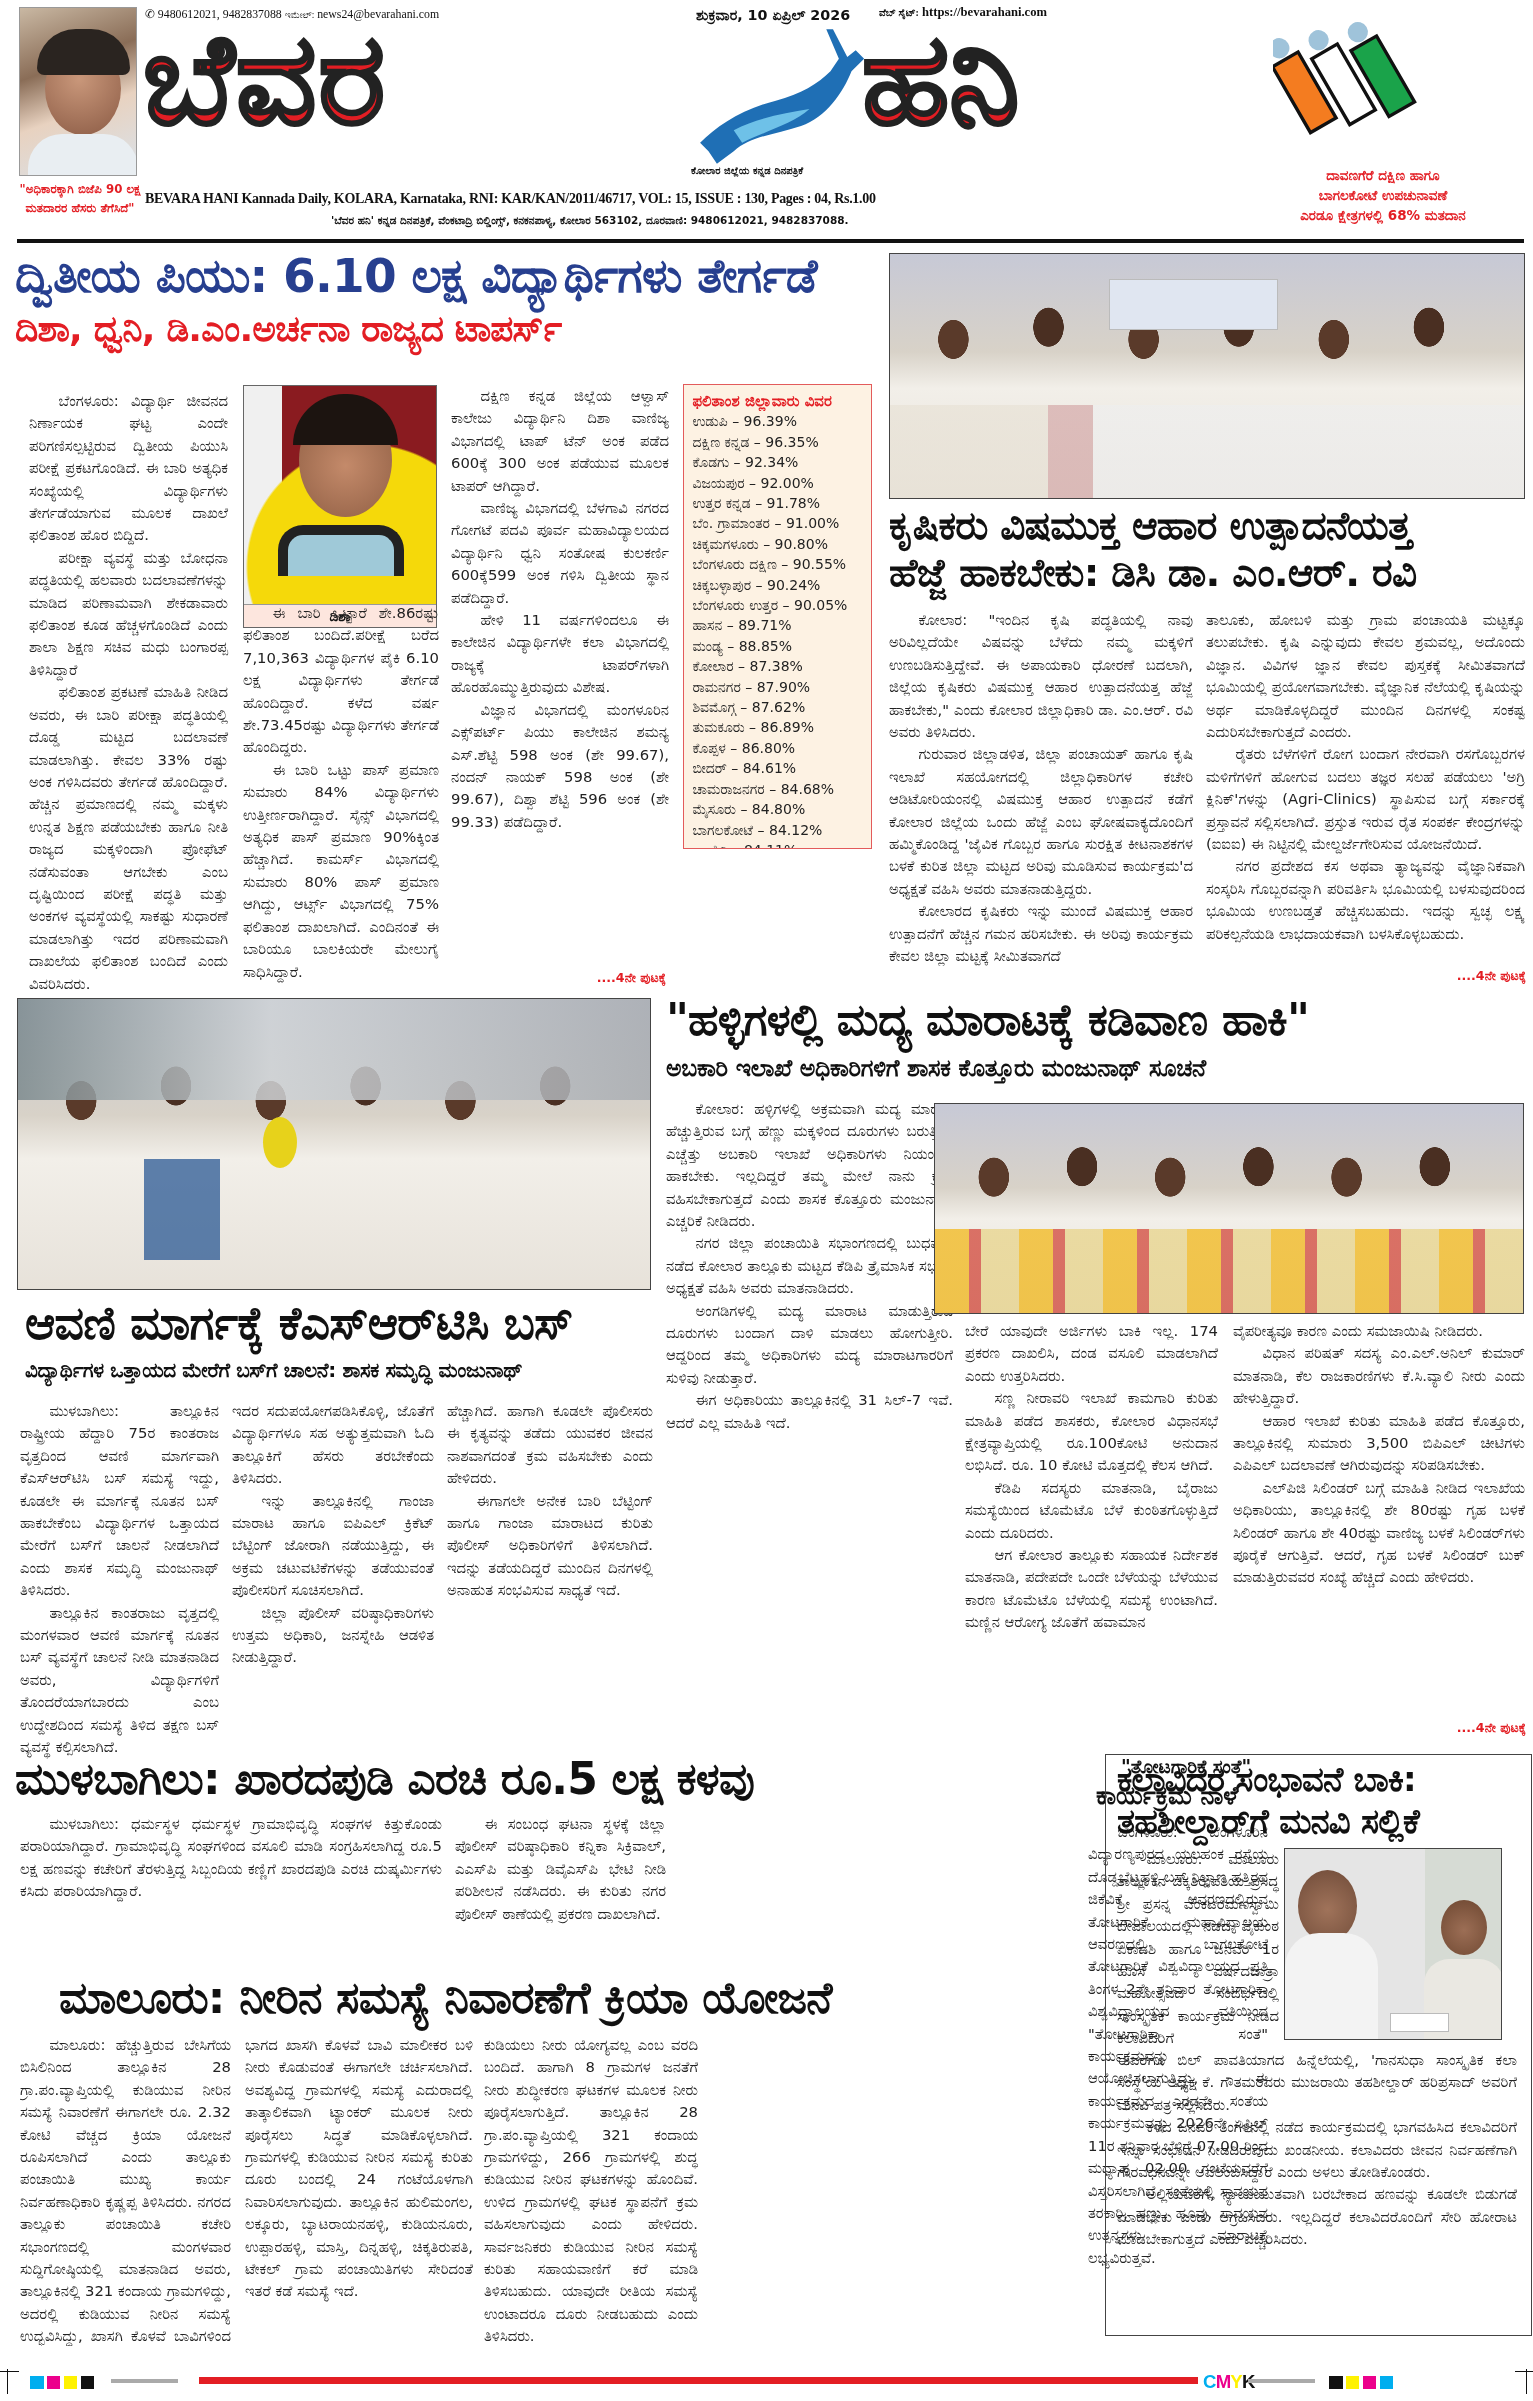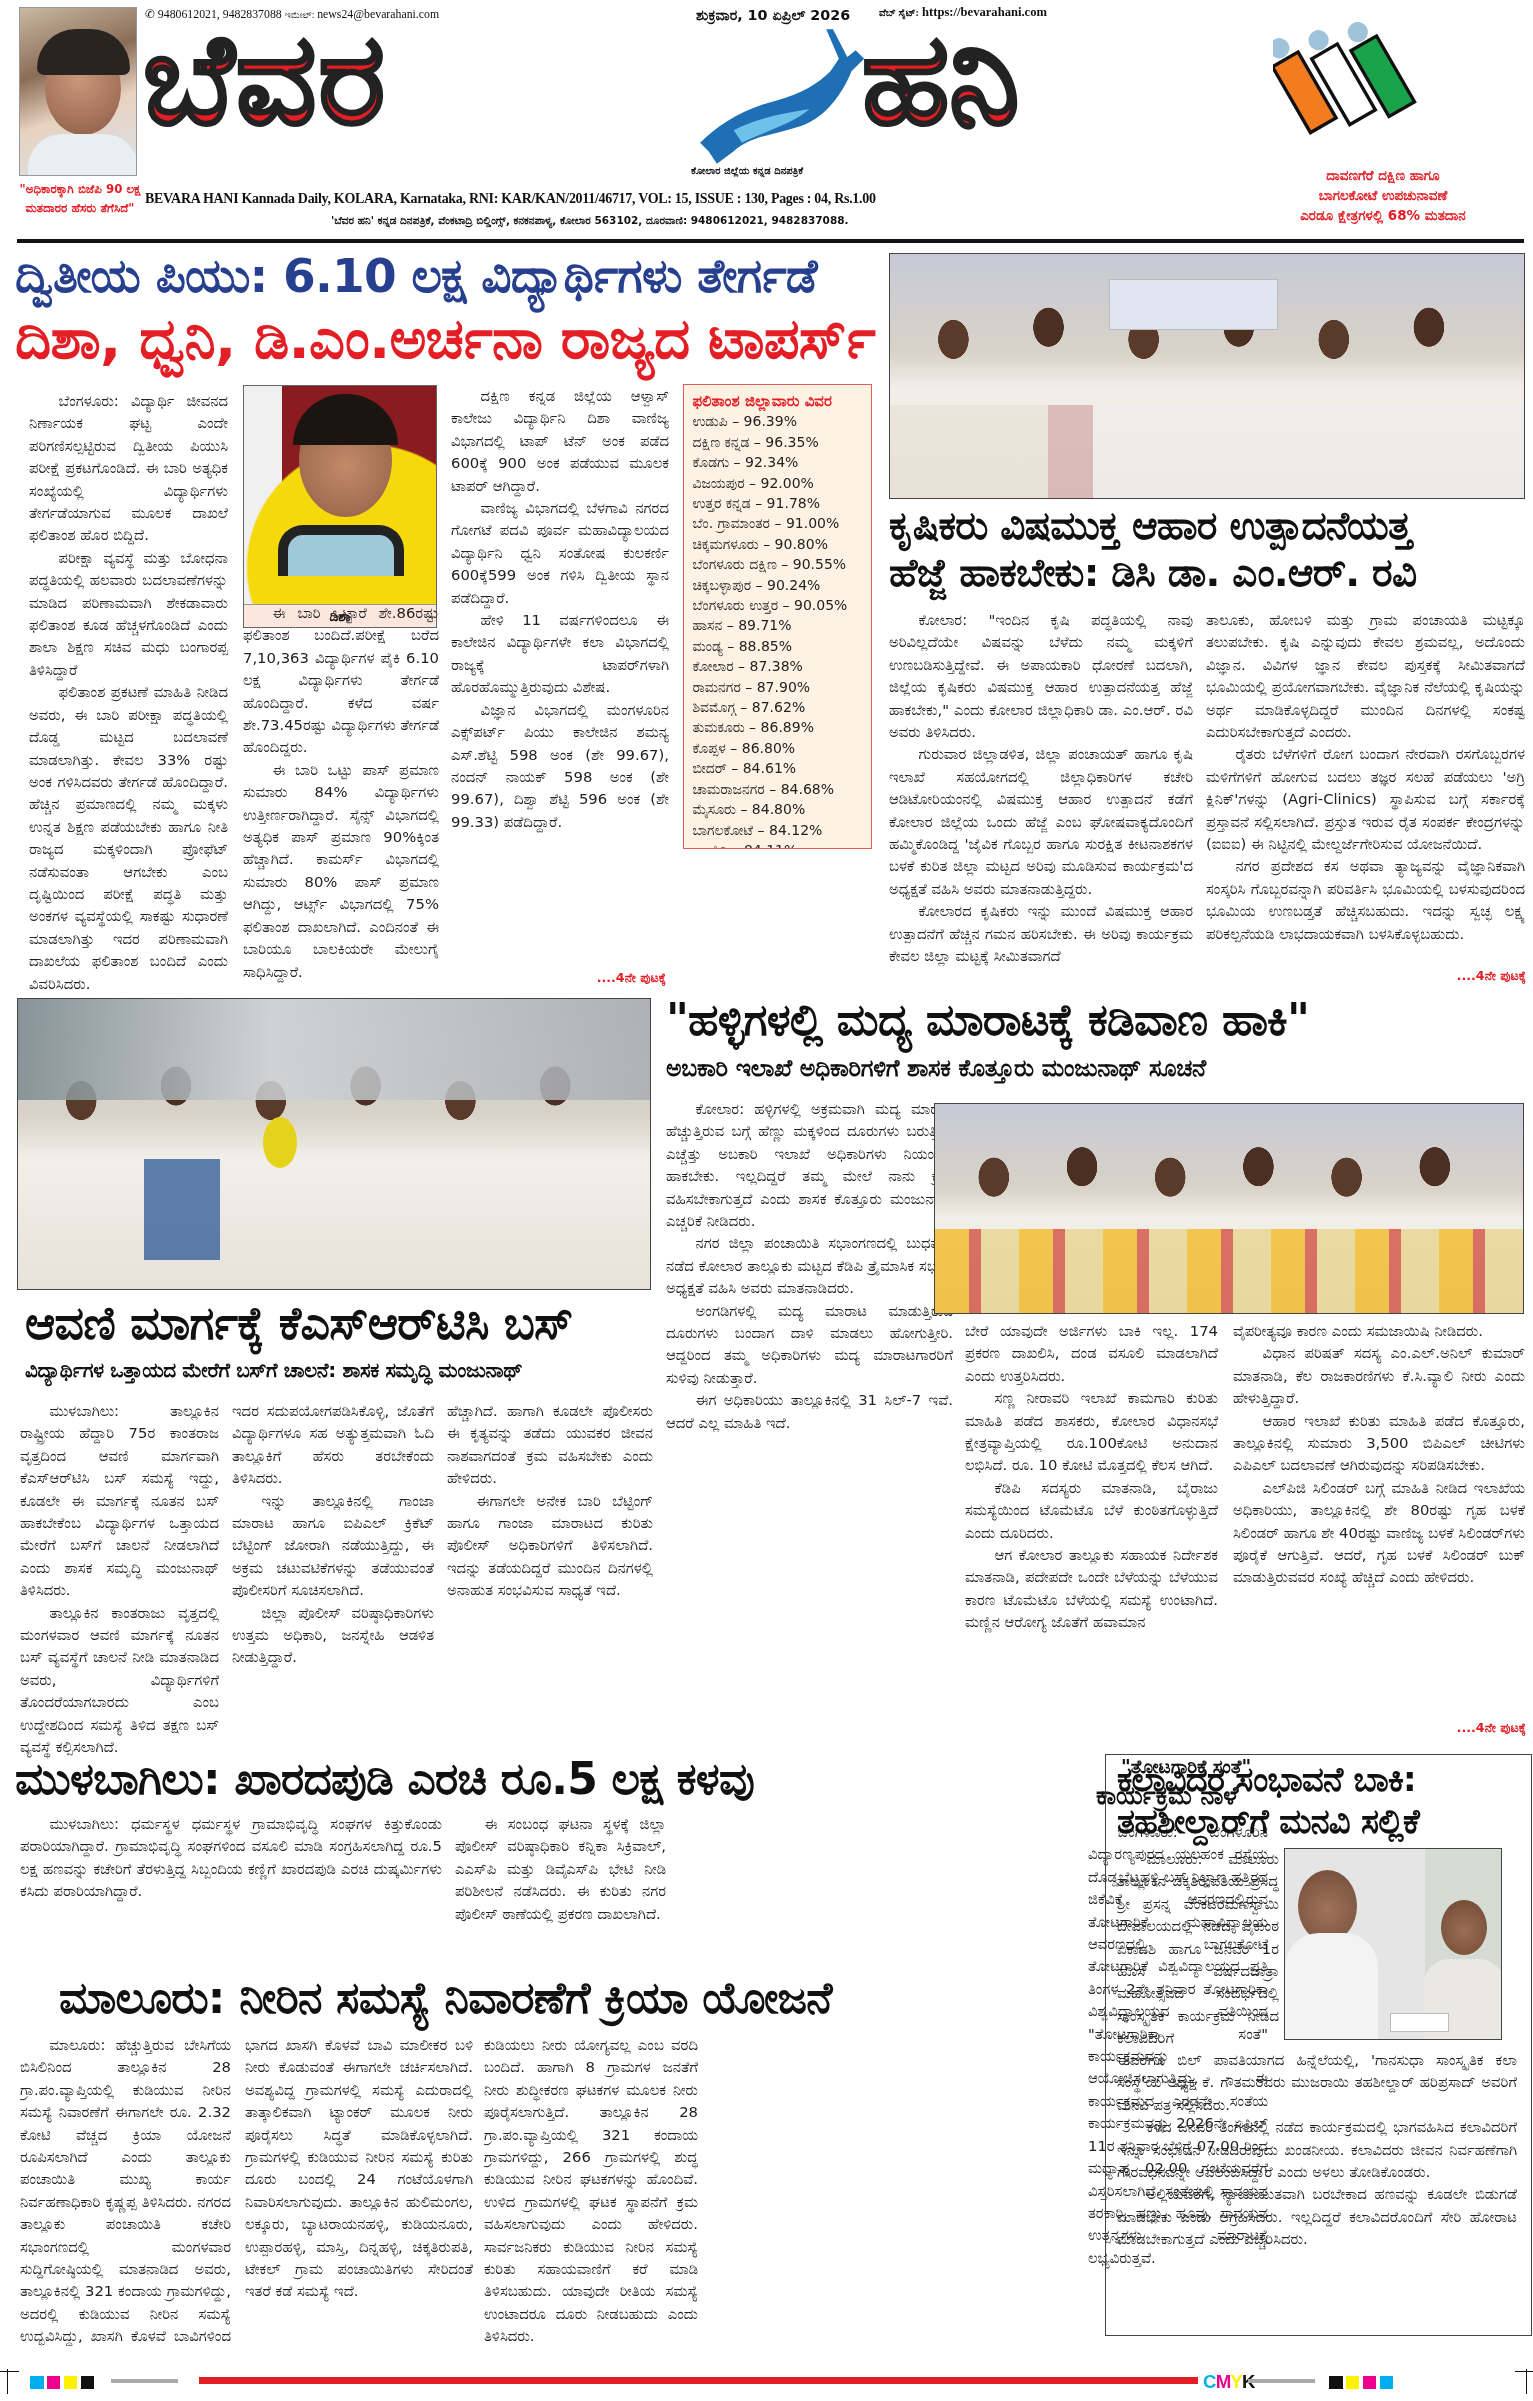--- a/index.html
+++ b/index.html
@@ -77,21 +77,21 @@
 </svg>
 <div class="abs" style="left:1244px;top:165px;width:278px;text-align:center;color:#e31e24;font-weight:700;font-size:13.5px;line-height:20px;">
   <div>ದಾವಣಗೆರೆ ದಕ್ಷಿಣ ಹಾಗೂ</div>
   <div>ಬಾಗಲಕೋಟೆ ಉಪಚುನಾವಣೆ</div>
   <div>ಎರಡೂ ಕ್ಷೇತ್ರಗಳಲ್ಲಿ 68% ಮತದಾನ</div>
 </div>
 
 <div class="abs rule-thick" style="left:17px;top:239px;width:1507px;"></div>
 
 <div class="abs head-black blue-head" style="left:15px;top:251px;font-size:47px;white-space:nowrap;color:#273f8f;">ದ್ವಿತೀಯ ಪಿಯು: 6.10 ಲಕ್ಷ ವಿದ್ಯಾರ್ಥಿಗಳು ತೇರ್ಗಡೆ</div>
-<div class="abs head-black" style="left:15px;top:310px;font-size:56px;white-space:nowrap;color:#e31e24;">ದಿಶಾ, ಧ್ವನಿ, ಡಿ.ಎಂ.ಅರ್ಚನಾ ರಾಜ್ಯದ ಟಾಪರ್ಸ್</div>
+<div class="abs head-black" style="left:15px;top:310px;font-size:36px;white-space:nowrap;color:#e31e24;">ದಿಶಾ, ಧ್ವನಿ, ಡಿ.ಎಂ.ಅರ್ಚನಾ ರಾಜ್ಯದ ಟಾಪರ್ಸ್</div>
 
 <div class="abs body-text" style="left:29px;top:390px;width:199px;">
   <p>ಬೆಂಗಳೂರು: ವಿದ್ಯಾರ್ಥಿ ಜೀವನದ ನಿರ್ಣಾಯಕ ಘಟ್ಟ ಎಂದೇ ಪರಿಗಣಿಸಲ್ಪಟ್ಟಿರುವ ದ್ವಿತೀಯ ಪಿಯುಸಿ ಪರೀಕ್ಷೆ ಪ್ರಕಟಗೊಂಡಿದೆ. ಈ ಬಾರಿ ಅತ್ಯಧಿಕ ಸಂಖ್ಯೆಯಲ್ಲಿ ವಿದ್ಯಾರ್ಥಿಗಳು ತೇರ್ಗಡೆಯಾಗುವ ಮೂಲಕ ದಾಖಲೆ ಫಲಿತಾಂಶ ಹೊರ ಬಿದ್ದಿದೆ.</p>
   <p>ಪರೀಕ್ಷಾ ವ್ಯವಸ್ಥೆ ಮತ್ತು ಬೋಧನಾ ಪದ್ಧತಿಯಲ್ಲಿ ಹಲವಾರು ಬದಲಾವಣೆಗಳನ್ನು ಮಾಡಿದ ಪರಿಣಾಮವಾಗಿ ಶೇಕಡಾವಾರು ಫಲಿತಾಂಶ ಕೂಡ ಹೆಚ್ಚಳಗೊಂಡಿದೆ ಎಂದು ಶಾಲಾ ಶಿಕ್ಷಣ ಸಚಿವ ಮಧು ಬಂಗಾರಪ್ಪ ತಿಳಿಸಿದ್ದಾರೆ</p>
   <p>ಫಲಿತಾಂಶ ಪ್ರಕಟಣೆ ಮಾಹಿತಿ ನೀಡಿದ ಅವರು, ಈ ಬಾರಿ ಪರೀಕ್ಷಾ ಪದ್ಧತಿಯಲ್ಲಿ ದೊಡ್ಡ ಮಟ್ಟದ ಬದಲಾವಣೆ ಮಾಡಲಾಗಿತ್ತು. ಕೇವಲ 33% ರಷ್ಟು ಅಂಕ ಗಳಿಸಿದವರು ತೇರ್ಗಡೆ ಹೊಂದಿದ್ದಾರೆ. ಹೆಚ್ಚಿನ ಪ್ರಮಾಣದಲ್ಲಿ ನಮ್ಮ ಮಕ್ಕಳು ಉನ್ನತ ಶಿಕ್ಷಣ ಪಡೆಯಬೇಕು ಹಾಗೂ ನೀತಿ ರಾಜ್ಯದ ಮಕ್ಕಳಿಂದಾಗಿ ಪ್ರೋಫೆಟ್ ನಡೆಸುವಂತಾ ಆಗಬೇಕು ಎಂಬ ದೃಷ್ಟಿಯಿಂದ ಪರೀಕ್ಷೆ ಪದ್ಧತಿ ಮತ್ತು ಅಂಕಗಳ ವ್ಯವಸ್ಥೆಯಲ್ಲಿ ಸಾಕಷ್ಟು ಸುಧಾರಣೆ ಮಾಡಲಾಗಿತ್ತು ಇದರ ಪರಿಣಾಮವಾಗಿ ದಾಖಲೆಯ ಫಲಿತಾಂಶ ಬಂದಿದೆ ಎಂದು ವಿವರಿಸಿದರು.</p>
 </div>
 
 <div class="abs imgbox" style="left:243px;top:385px;width:194px;height:243px;border-color:#666;">
   <div style="position:absolute;inset:0;background:radial-gradient(circle at 65% 75%, #f5d90a 0 55%, transparent 56%), linear-gradient(90deg,#f0f0f0 0 20%, #8a1b20 20%);"></div>
   <div style="position:absolute;left:55px;top:17px;width:93px;height:114px;border-radius:50%;background:radial-gradient(circle at 50% 55%, #c48a6a, #8a5a40);"></div>
@@ -99,21 +99,21 @@
   <div style="position:absolute;left:34px;top:139px;width:126px;height:51px;background:#9fc9d8;border-radius:25px 25px 0 0;border:10px solid #222;border-bottom:none;"></div>
   <div style="position:absolute;left:0;right:0;bottom:0;height:23px;background:#fde6de;border-top:0.8px solid #999;text-align:center;font-weight:700;font-size:13.5px;line-height:23px;">ದಿಶಾ</div>
 </div>
 
 <div class="abs body-text" style="left:243px;top:602px;width:196px;">
   <p>ಈ ಬಾರಿ ಒಟ್ಟಾರೆ ಶೇ.86ರಷ್ಟು ಫಲಿತಾಂಶ ಬಂದಿದೆ.ಪರೀಕ್ಷೆ ಬರೆದ 7,10,363 ವಿದ್ಯಾರ್ಥಿಗಳ ಪೈಕಿ 6.10 ಲಕ್ಷ ವಿದ್ಯಾರ್ಥಿಗಳು ತೇರ್ಗಡೆ ಹೊಂದಿದ್ದಾರೆ. ಕಳೆದ ವರ್ಷ ಶೇ.73.45ರಷ್ಟು ವಿದ್ಯಾರ್ಥಿಗಳು ತೇರ್ಗಡೆ ಹೊಂದಿದ್ದರು.</p>
   <p>ಈ ಬಾರಿ ಒಟ್ಟು ಪಾಸ್ ಪ್ರಮಾಣ ಸುಮಾರು 84% ವಿದ್ಯಾರ್ಥಿಗಳು ಉತ್ತೀರ್ಣರಾಗಿದ್ದಾರೆ. ಸೈನ್ಸ್ ವಿಭಾಗದಲ್ಲಿ ಅತ್ಯಧಿಕ ಪಾಸ್ ಪ್ರಮಾಣ 90%ಕ್ಕಿಂತ ಹೆಚ್ಚಾಗಿದೆ. ಕಾಮರ್ಸ್ ವಿಭಾಗದಲ್ಲಿ ಸುಮಾರು 80% ಪಾಸ್ ಪ್ರಮಾಣ ಆಗಿದ್ದು, ಆರ್ಟ್ಸ್ ವಿಭಾಗದಲ್ಲಿ 75% ಫಲಿತಾಂಶ ದಾಖಲಾಗಿದೆ. ಎಂದಿನಂತೆ ಈ ಬಾರಿಯೂ ಬಾಲಕಿಯರೇ ಮೇಲುಗೈ ಸಾಧಿಸಿದ್ದಾರೆ.</p>
 </div>
 
 <div class="abs body-text" style="left:451px;top:385px;width:218px;">
-  <p>ದಕ್ಷಿಣ ಕನ್ನಡ ಜಿಲ್ಲೆಯ ಆಳ್ವಾಸ್ ಕಾಲೇಜು ವಿದ್ಯಾರ್ಥಿನಿ ದಿಶಾ ವಾಣಿಜ್ಯ ವಿಭಾಗದಲ್ಲಿ ಟಾಪ್ ಟೆನ್ ಅಂಕ ಪಡೆದ 600ಕ್ಕೆ 900 ಅಂಕ ಪಡೆಯುವ ಮೂಲಕ ಟಾಪರ್ ಆಗಿದ್ದಾರೆ.</p>
+  <p>ದಕ್ಷಿಣ ಕನ್ನಡ ಜಿಲ್ಲೆಯ ಆಳ್ವಾಸ್ ಕಾಲೇಜು ವಿದ್ಯಾರ್ಥಿನಿ ದಿಶಾ ವಾಣಿಜ್ಯ ವಿಭಾಗದಲ್ಲಿ ಟಾಪ್ ಟೆನ್ ಅಂಕ ಪಡೆದ 600ಕ್ಕೆ 300 ಅಂಕ ಪಡೆಯುವ ಮೂಲಕ ಟಾಪರ್ ಆಗಿದ್ದಾರೆ.</p>
   <p>ವಾಣಿಜ್ಯ ವಿಭಾಗದಲ್ಲಿ ಬೆಳಗಾವಿ ನಗರದ ಗೋಗಟೆ ಪದವಿ ಪೂರ್ವ ಮಹಾವಿದ್ಯಾಲಯದ ವಿದ್ಯಾರ್ಥಿನಿ ಧ್ವನಿ ಸಂತೋಷ ಕುಲಕರ್ಣಿ 600ಕ್ಕೆ599 ಅಂಕ ಗಳಿಸಿ ದ್ವಿತೀಯ ಸ್ಥಾನ ಪಡೆದಿದ್ದಾರೆ.</p>
   <p>ಹೇಳಿ 11 ವರ್ಷಗಳಿಂದಲೂ ಈ ಕಾಲೇಜಿನ ವಿದ್ಯಾರ್ಥಿಗಳೇ ಕಲಾ ವಿಭಾಗದಲ್ಲಿ ರಾಜ್ಯಕ್ಕೆ ಟಾಪರ್‌ಗಳಾಗಿ ಹೊರಹೊಮ್ಮುತ್ತಿರುವುದು ವಿಶೇಷ.</p>
   <p>ವಿಜ್ಞಾನ ವಿಭಾಗದಲ್ಲಿ ಮಂಗಳೂರಿನ ಎಕ್ಸ್‌ಪರ್ಟ್ ಪಿಯು ಕಾಲೇಜಿನ ಶಮನ್ಯ ಎಸ್.ಶೆಟ್ಟಿ 598 ಅಂಕ (ಶೇ 99.67), ನಂದನ್ ನಾಯಕ್ 598 ಅಂಕ (ಶೇ 99.67), ದಿಶ್ವಾ ಶೆಟ್ಟಿ 596 ಅಂಕ (ಶೇ 99.33) ಪಡೆದಿದ್ದಾರೆ.</p>
 </div>
 <div class="abs cont" style="left:540px;top:970px;width:126px;">....4ನೇ ಪುಟಕ್ಕೆ</div>
 
 <div class="abs district-box" style="left:683px;top:384px;width:189px;height:465px;padding:6.7px 8.4px;overflow:hidden;">
   <div style="color:#e31e24;font-weight:900;font-size:15px;margin-bottom:1.7px;white-space:nowrap;">ಫಲಿತಾಂಶ ಜಿಲ್ಲಾವಾರು ವಿವರ</div>
   <ul id="district-list">
       <li>ಉಡುಪಿ – 96.39%</li>

